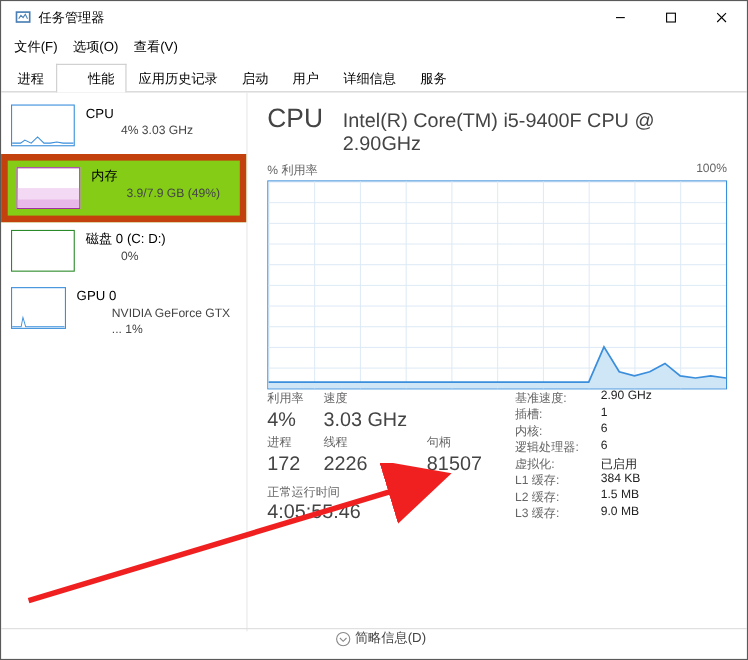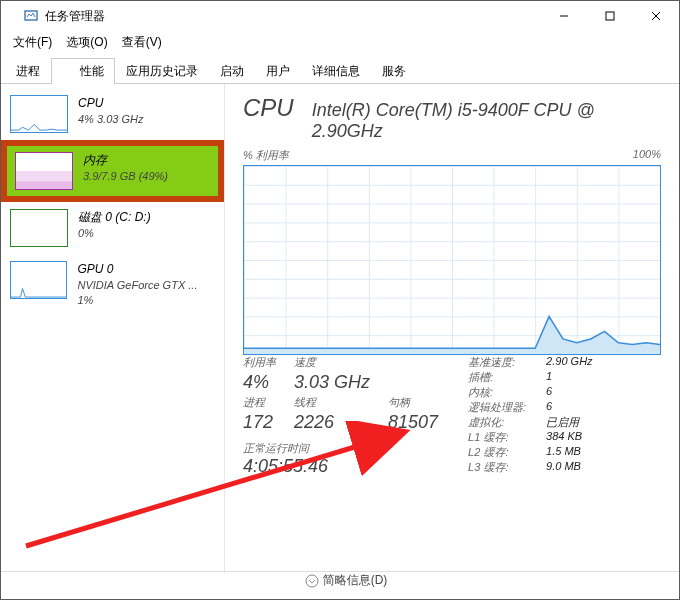--- a/index.html
+++ b/index.html
@@ -1,35 +1,35 @@
 <!DOCTYPE html>
 <html><head>
 <meta charset="utf-8">
 <style>
 * { margin: 0; padding: 0; box-sizing: border-box; font-family: "Microsoft YaHei", "Segoe UI", sans-serif; }
 body { width: 680px; height: 600px; background: #fff; border: 1px solid #5a5a5a; position: relative; overflow: hidden; }
-.titlebar { height: 30px; display: flex; align-items: center; padding-left: 22px; }
+.titlebar { height: 30px; display: flex; align-items: center; padding-left: 12px; }
 .titlebar .icon { width: 16px; height: 16px; margin-right: 6px; }
 .titlebar .title { font-size: 12px; }
 .win-controls { position: absolute; right: 0; top: 0; display: flex; }
 .win-btn { width: 46px; height: 30px; display: flex; align-items: center; justify-content: center; font-size: 13px; }
 .menubar { height: 22px; display: flex; gap: 14px; padding-left: 12px; font-size: 12px; align-items: center; }
 .menubar span { cursor: default; }
 .tabs { display: flex; border-bottom: 1px solid #ccc; padding-left: 4px; margin-top: 4px; font-size: 12px; }
 .tab { padding: 4px 10px; border: 1px solid transparent; border-bottom: none; position: relative; top: 1px; }
 .tab.active { border-color: #ccc; background: #fff; border-top: 1px solid #ccc; padding-left: 28px; }
-.content { display: flex; height: calc(100% - 30px - 22px - 28px - 28px); font-style: italic; }
+.content { display: flex; height: calc(100% - 30px - 22px - 28px - 28px); }
 .sidebar { width: 224px; border-right: 1px solid #e8e8e8; overflow-y: auto; padding-top: 4px; }
 .sb-item { display: flex; padding: 6px 8px; gap: 10px; border: 1px solid transparent; }
 .sb-item.selected { background: #84cc16; border: 6px solid #c2410c; }
 .thumb { width: 58px; height: 38px; border: 1px solid; position: relative; background: #fff; }
 .thumb svg { width: 100%; height: 100%; display: block; }
 .sb-text { font-size: 12px; line-height: 1.4; }
 .sb-text .name { color: #000; }
-.sb-text .val { color: #444; font-size: 11px; }
+.sb-text .val { color: #444; font-size: 11px; margin-left: 32px; }
 .main { flex: 1; padding: 10px 18px 0 18px; position: relative; }
 .cpu-head { display: flex; align-items: baseline; gap: 18px; margin-bottom: 6px; }
 .cpu-head .lbl { font-size: 24px; font-weight: 400; color: #444; }
 .cpu-head .model { font-size: 18px; color: #444; }
 .chart-top { display: flex; justify-content: space-between; font-size: 11px; color: #666; margin-bottom: 2px; }
 .chart { width: 100%; height: 190px; border: 1px solid #3a8edb; position: relative; background: #fff; }
 .chart .grid { position: absolute; inset: 0; background-image: linear-gradient(#dce9f5 1px, transparent 1px), linear-gradient(90deg, #dce9f5 1px, transparent 1px); background-size: 10% 10%; }
 .chart svg { position: absolute; inset: 0; width: 100%; height: 100%; }
 .chart-bot { display: flex; justify-content: space-between; font-size: 11px; color: #666; margin-top: 2px; margin-bottom: 10px; }
 .stats { display: flex; gap: 30px; }

